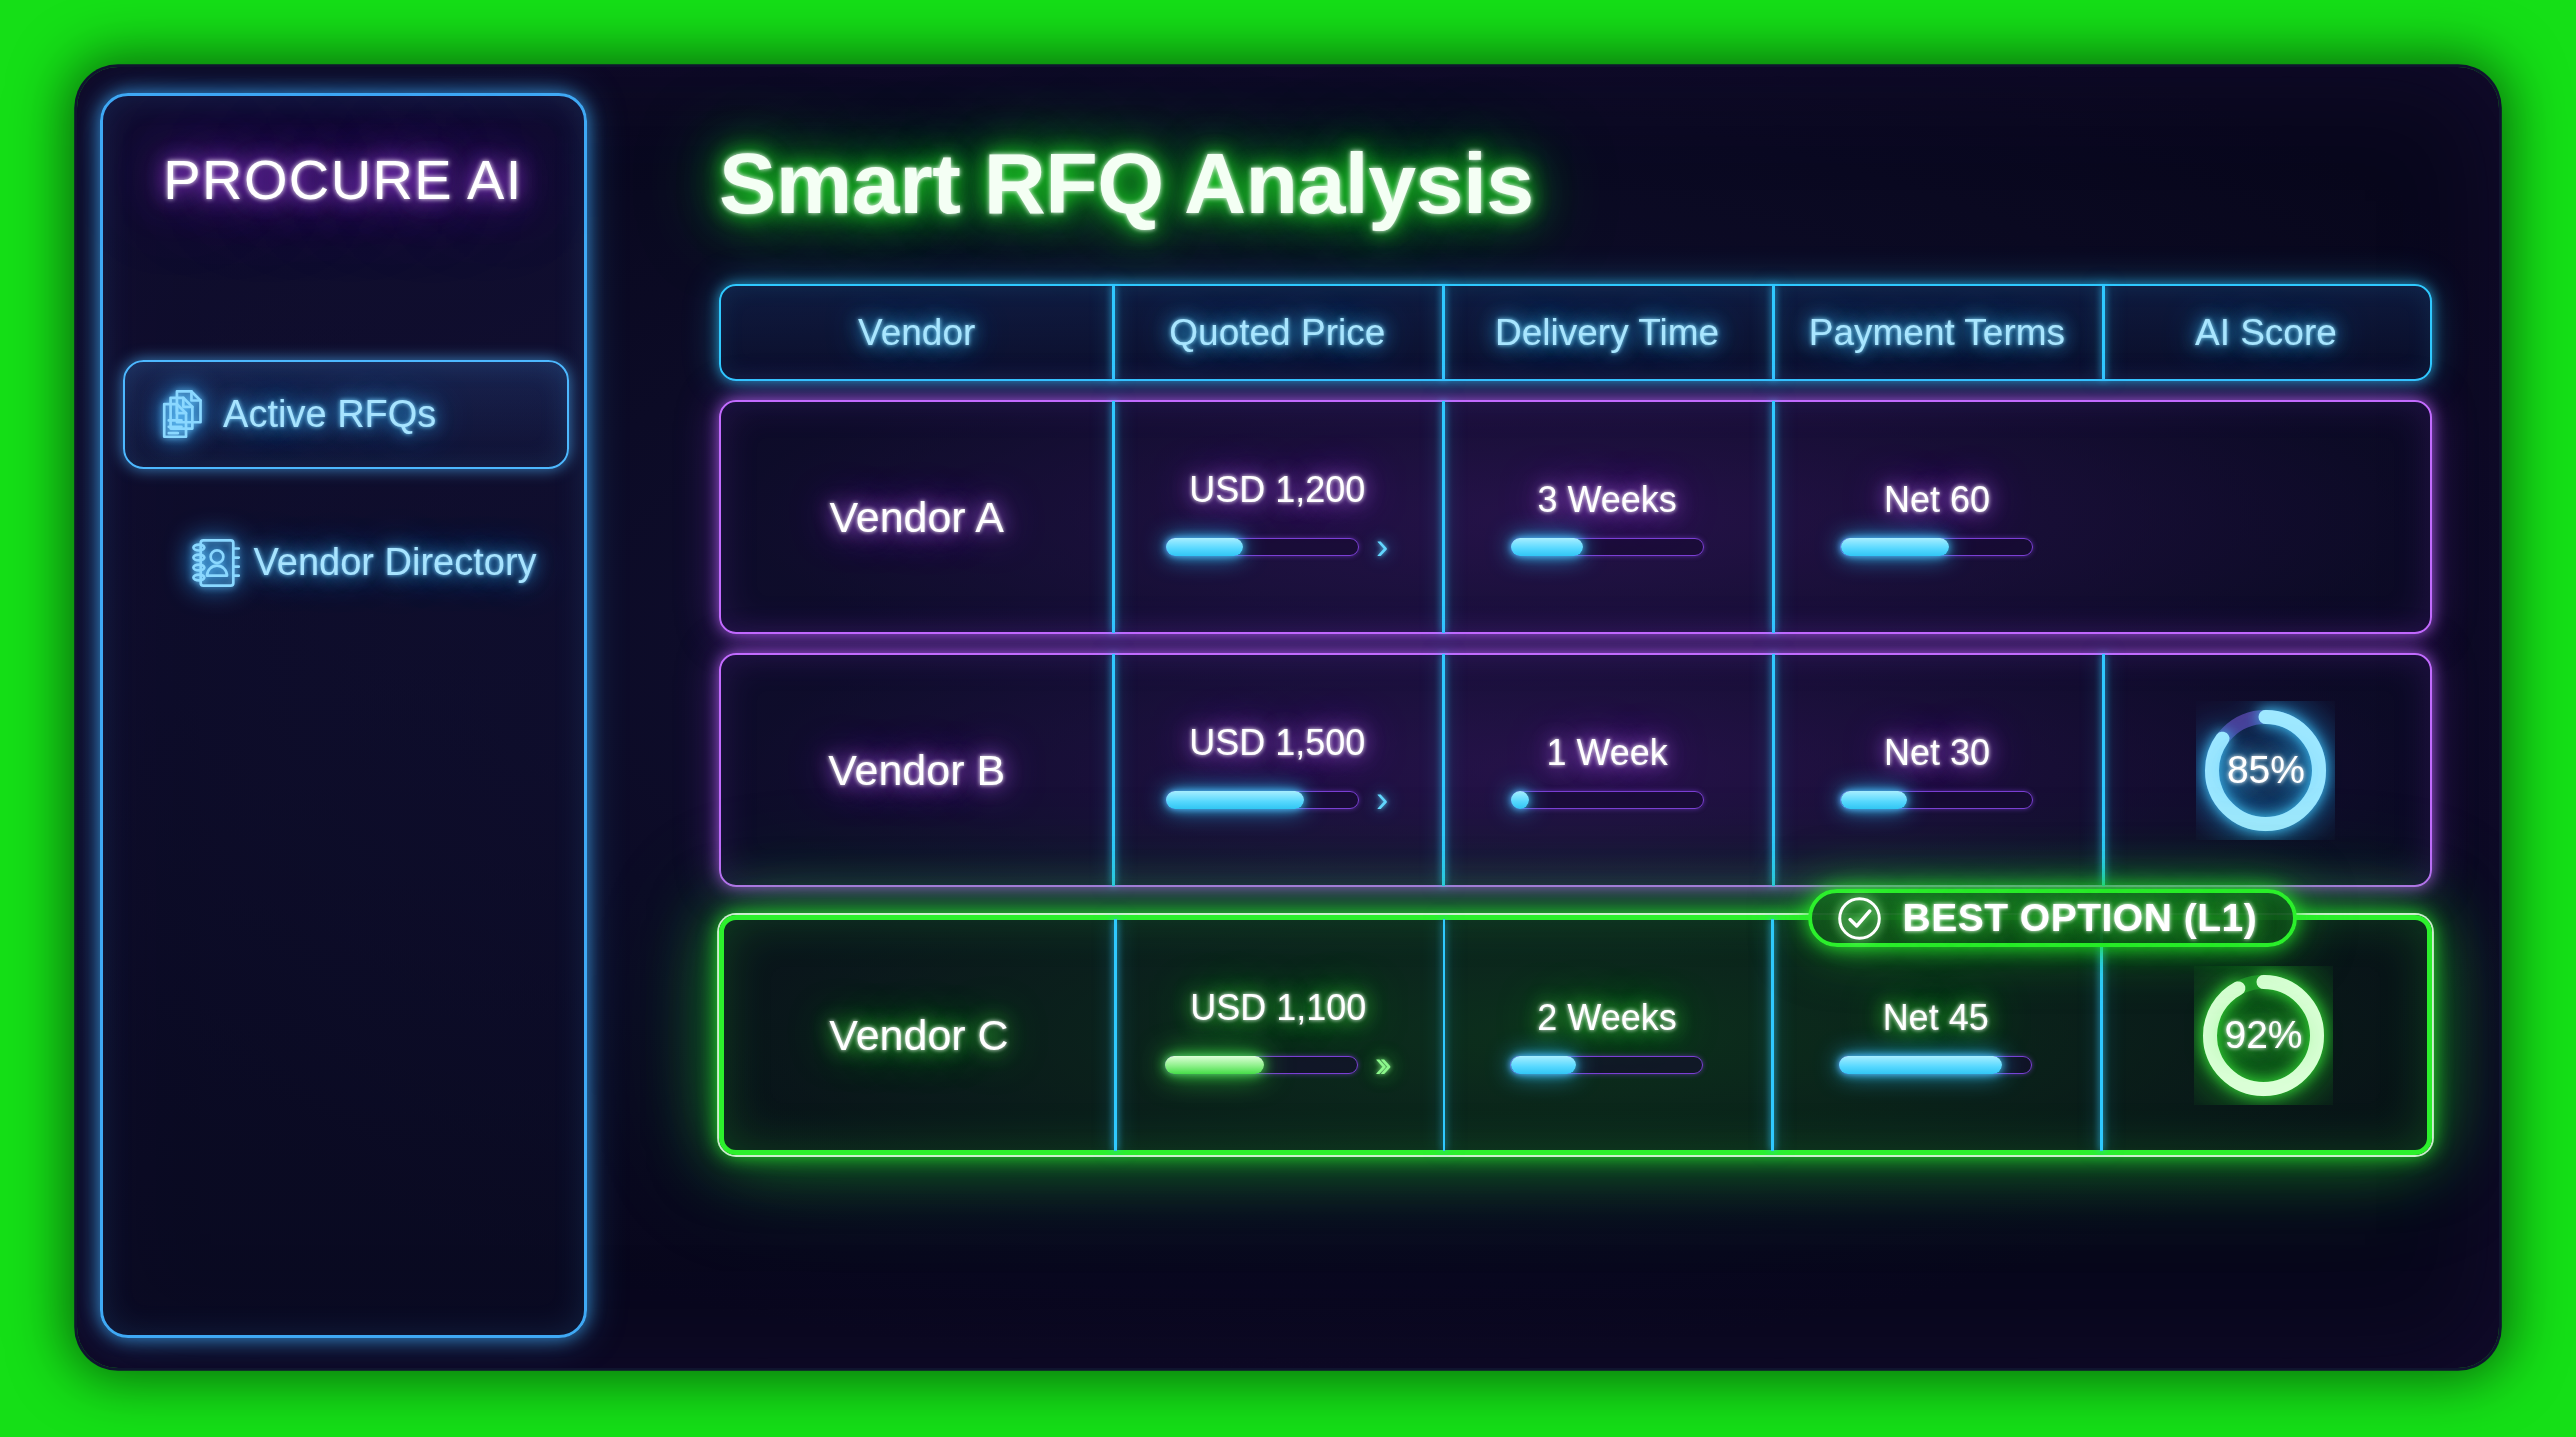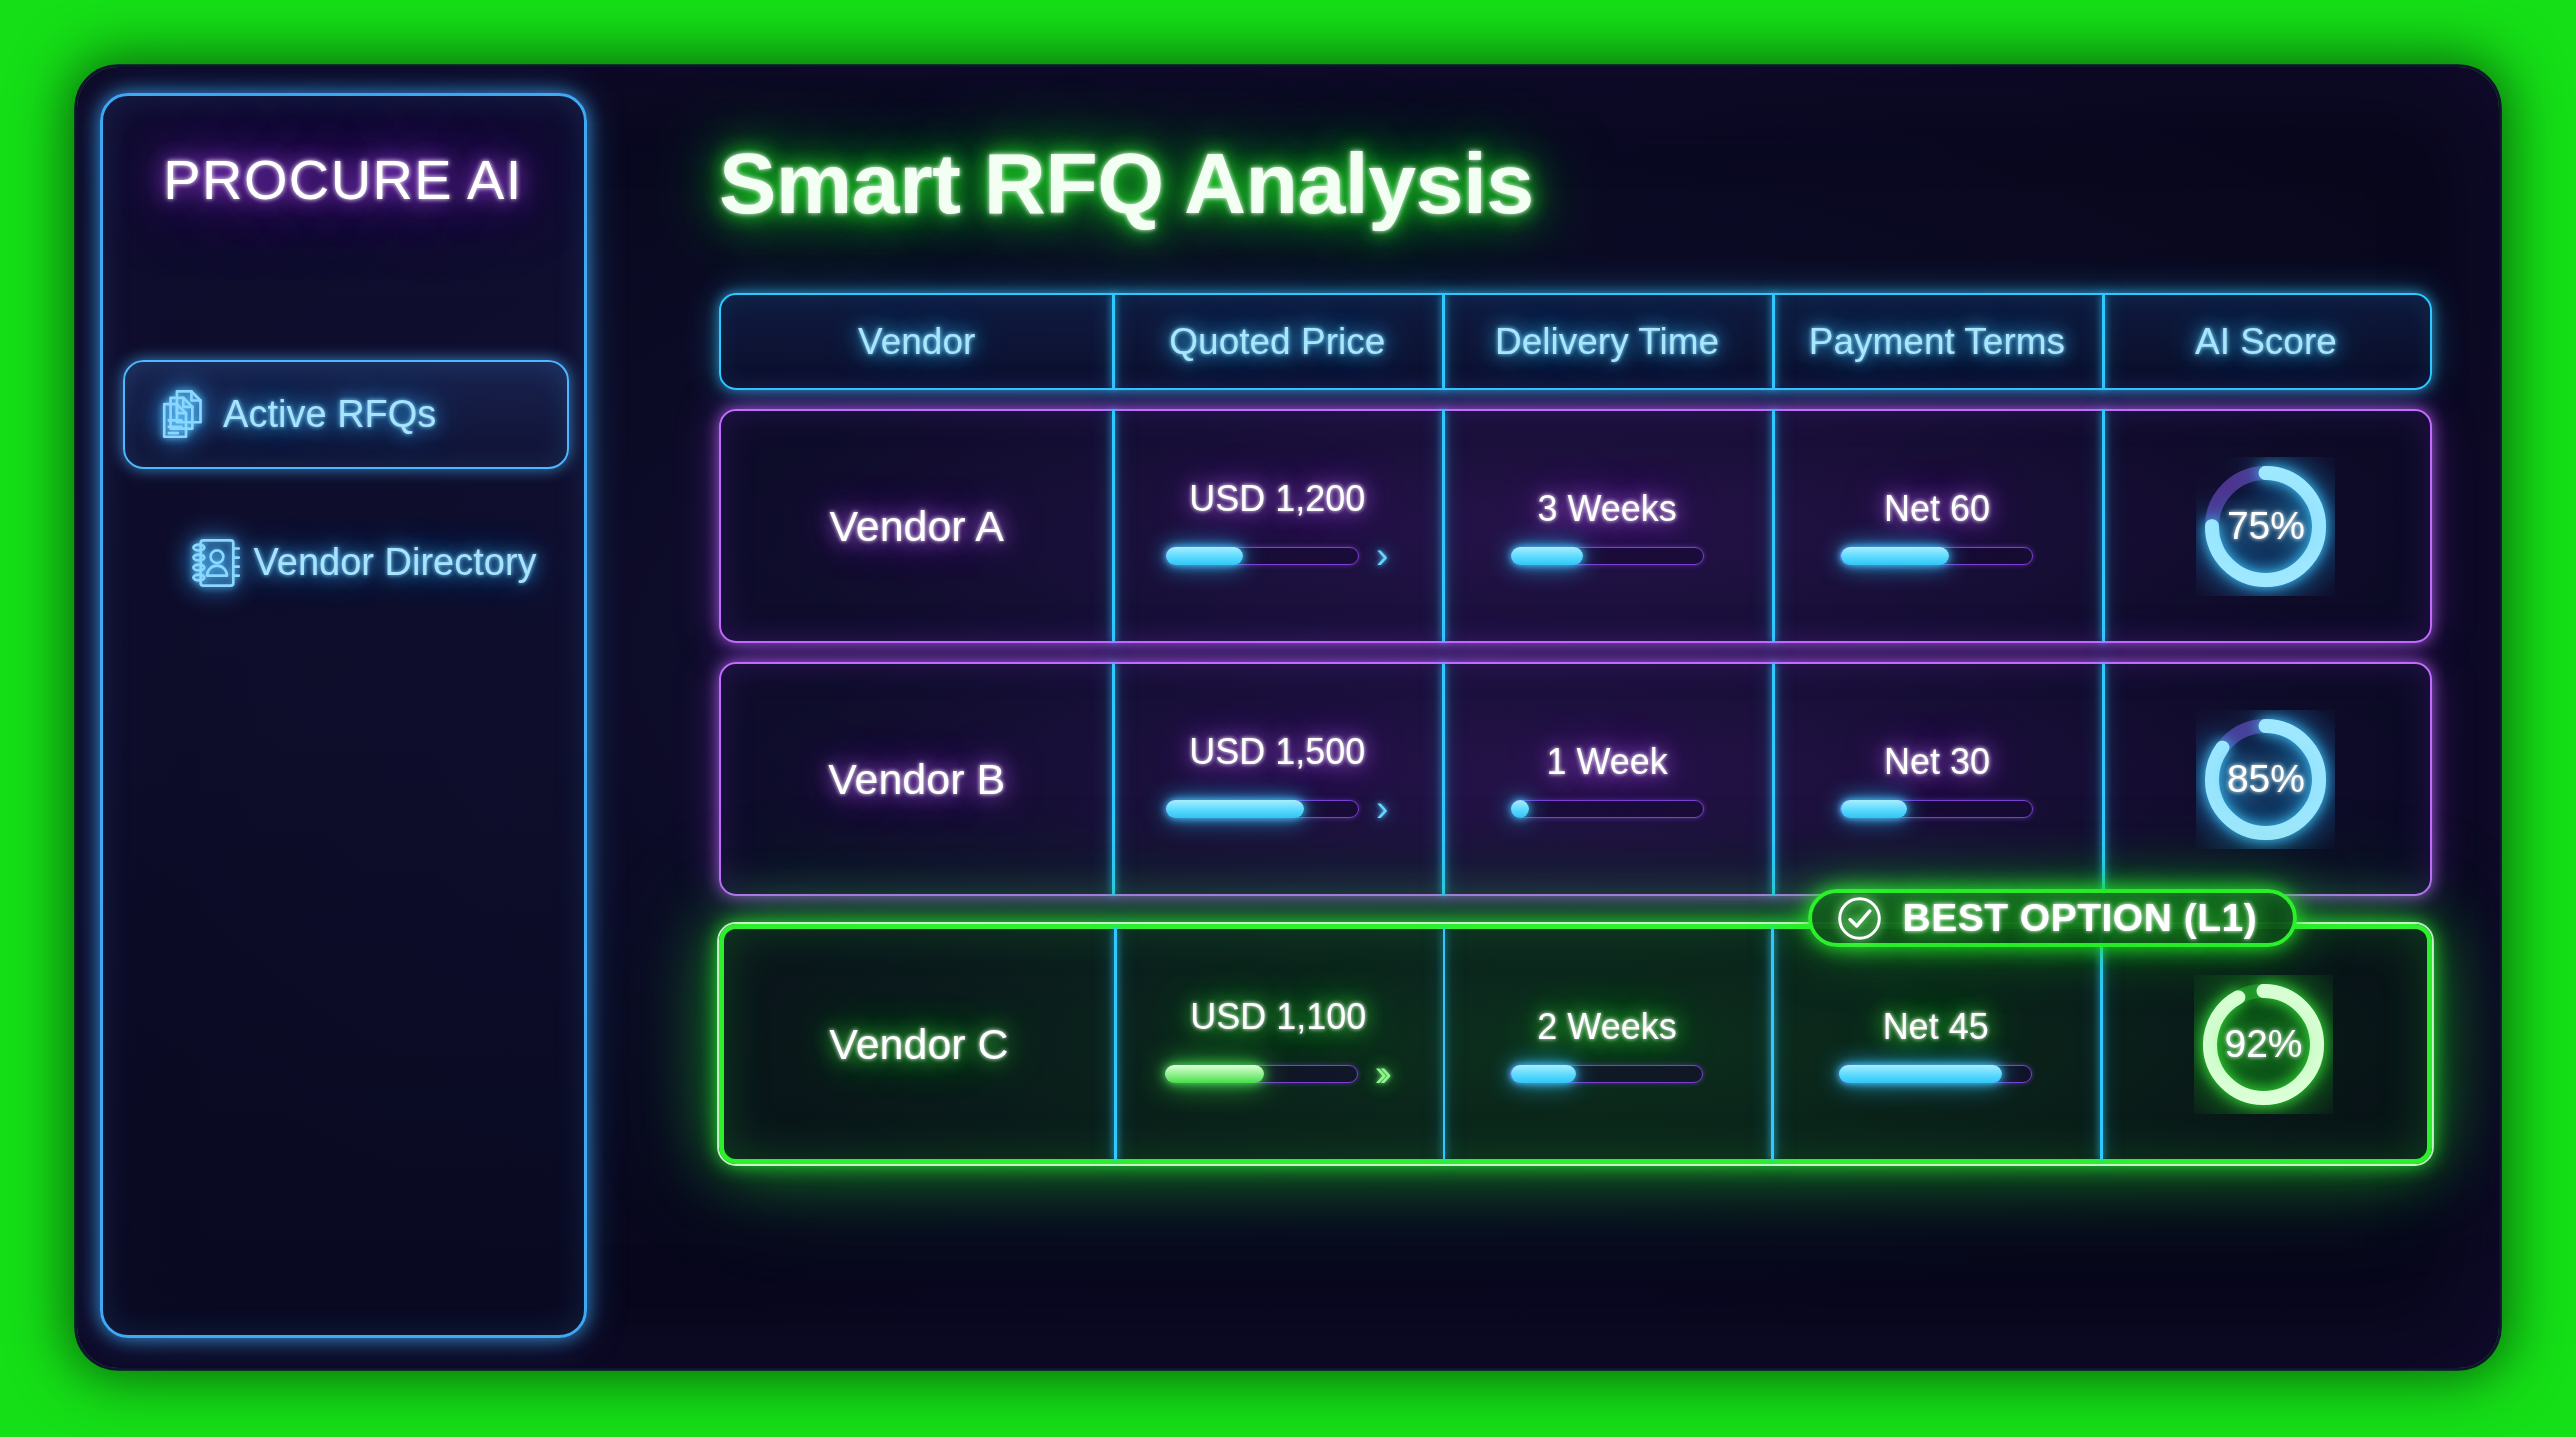--- a/index.html
+++ b/index.html
@@ -113,21 +113,20 @@
       0 0 43px #11c91a,
       0 0 84px #0aa314;
   }
 
   
   #rfq-table {
     position: absolute;
     left: 86px;
     top: 217px;
     width: 1713px;
-    margin-top: 9px;
   }
 
   .table-row {
     position: relative;
     display: flex;
     width: 100%;
     border-radius: 17px;
   }
 
   .cell {
@@ -416,29 +415,20 @@
           </span>
         </div>
         <div class="cell c-pay">
           <span class="metric-value">Net 60</span>
           <span class="bar-wrap">
             <span class="bar-track">
               <span class="bar-fill" style="width: 57%;"></span>
             </span>
           </span>
         </div>
-        <div class="cell c-score">
-          <span class="donut">
-            <svg width="139" height="139" viewBox="0 0 148 148">
-              <circle class="track" cx="74" cy="74" r="57"></circle>
-              <circle class="arc" cx="74" cy="74" r="57" stroke-dasharray="268.6061718819273 358.1415625092364"></circle>
-            </svg>
-            <span class="donut-label">75%</span>
-          </span>
-        </div>
       </div>
 
       <div class="table-row data-row purple">
         <div class="cell c-vendor">
           <span class="vendor-name">Vendor B</span>
         </div>
         <div class="cell c-price">
           <span class="metric-value">USD 1,500</span>
           <span class="bar-wrap">
             <span class="bar-track">

